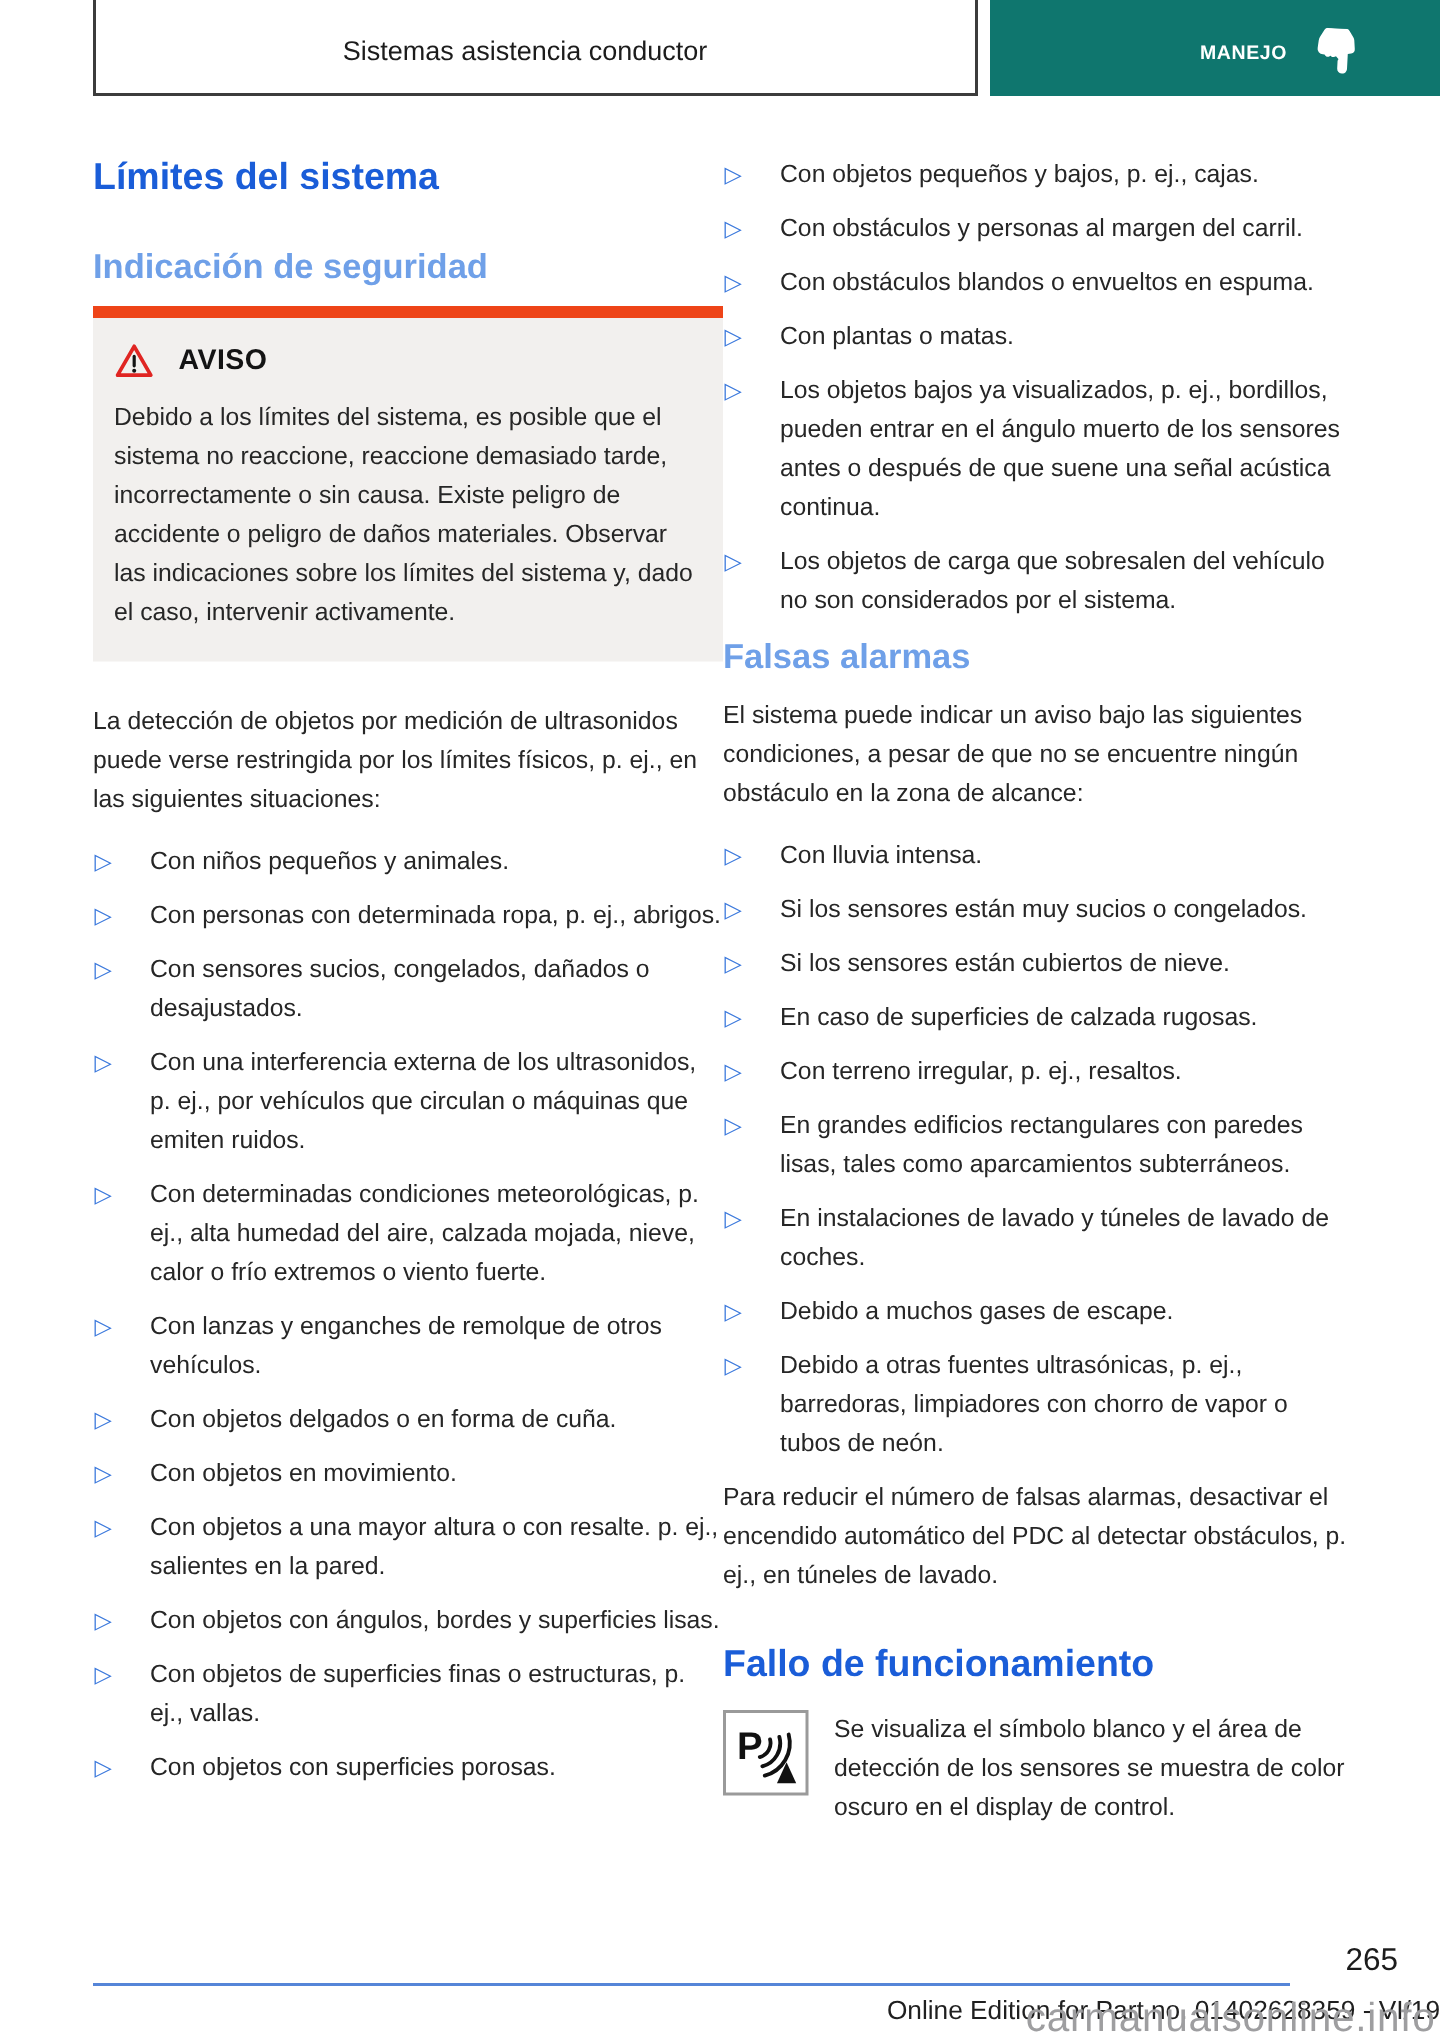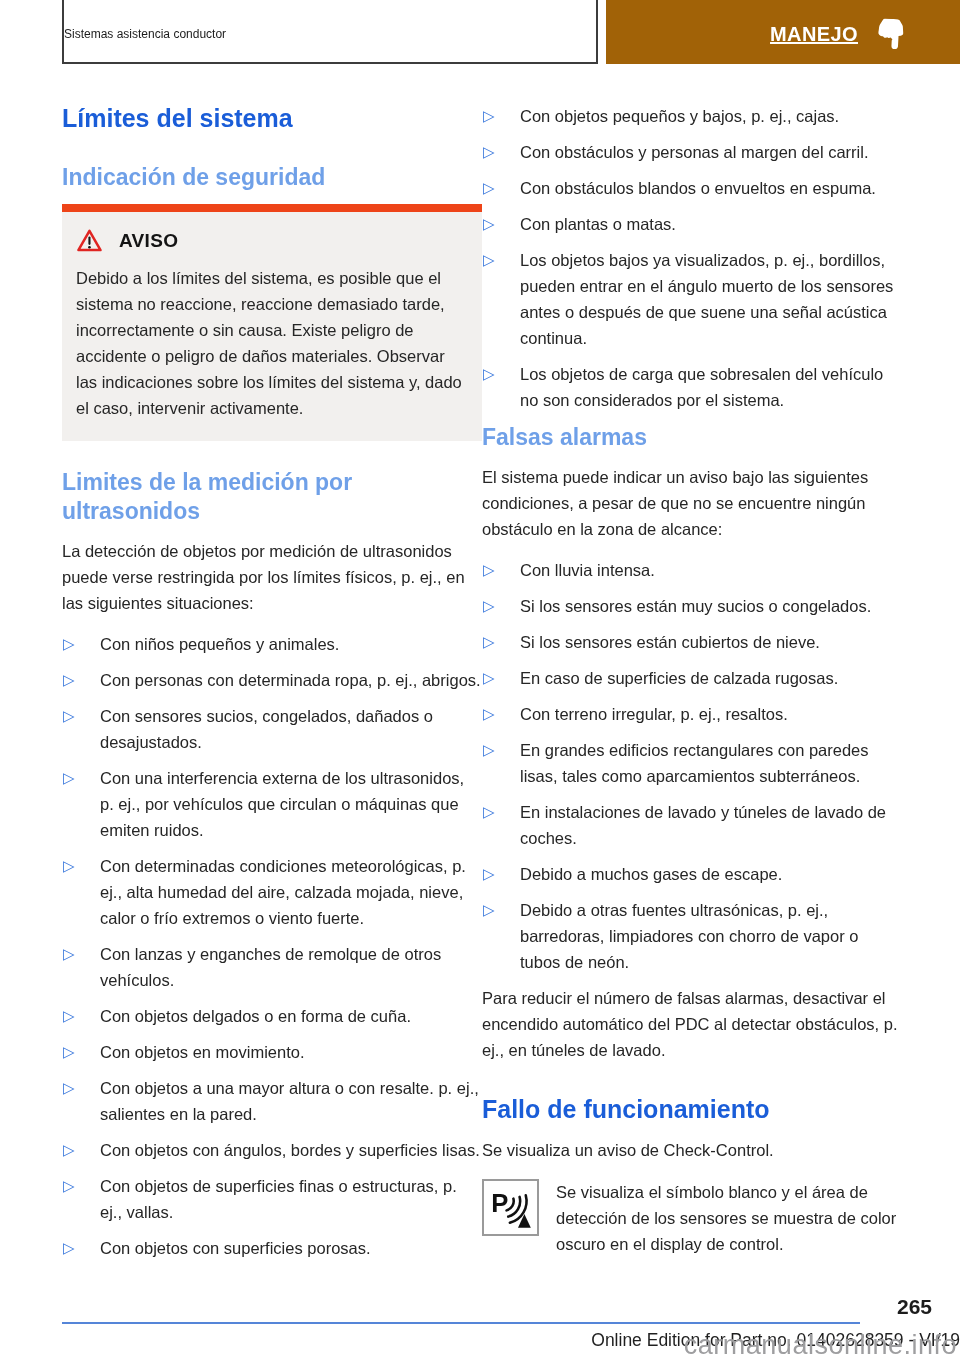--- a/index.html
+++ b/index.html
@@ -13,33 +13,33 @@
     position: relative;
     width: 960px; height: 1362px;
     background: #ffffff;
     overflow: hidden;
     margin: 0 auto;
   }
 
   
   .hdr { position: absolute; top: 0; left: 0; width: 960px; height: 64px; display: flex; }
   .crumb-box {
-    margin-left: 62px; width: 536px; height: 64px;
+    margin-left: 62px; width: 590px; height: 64px;
     border: 2px solid #3c3c3c; border-top: none;
     background: #ffffff;
-    display: flex; align-items: center; justify-content: flex-start;
+    display: flex; align-items: center; justify-content: center;
     padding-right: 14px; padding-top: 6px;
-    font-size: 12px; color: #1c1c1c;
+    font-size: 18px; color: #1c1c1c;
   }
   .tab {
     margin-left: 8px; flex: 1; height: 64px;
-    background: #a16207; color: #ffffff;
+    background: #0f766e; color: #ffffff;
     display: flex; align-items: center; justify-content: flex-end;
     padding-right: 52px; gap: 20px; padding-top: 4px;
-    font-size: 20px; font-weight: bold; letter-spacing: 0.4px; text-decoration: underline;
+    font-size: 13px; font-weight: bold; letter-spacing: 0.4px;
   }
   .hand-icon { width: 30px; height: 30px; display: inline-flex; }
   .hand-icon svg { width: 100%; height: 100%; transform: rotate(183deg); }
 
   
   .content {
     position: absolute; top: 64px; left: 0; width: 960px;
     display: flex; padding: 39px 28px 0 62px; 
   }
   .col { flex: 0 0 420px; width: 420px; }
@@ -85,21 +85,21 @@
     flex: 0 0 57px; width: 57px; height: 57px;
     border: 2px solid #9a9a9a; background: #ffffff;
     display: flex; align-items: center; justify-content: center;
   }
   .pdcbox svg { width: 47px; height: 47px; }
   .pdcnote { flex: 1; font-size: 16.5px; line-height: 26px; }
 
   
   .pagenum {
     position: absolute; right: 28px; bottom: 43px;
-    font-size: 21px; font-weight: bold; color: #1c1c1c;
+    font-size: 21px; font-weight: normal; color: #1c1c1c;
   }
   .footrule {
     position: absolute; left: 62px; bottom: 38px;
     width: 798px; height: 2px; background: #5585d8;
   }
   .edition {
     position: absolute; left: 0; bottom: 11px; width: 100%;
     text-align: right; font-size: 17.5px; color: #1f1f1f;
   }
   .watermark {
@@ -143,21 +143,20 @@
                 <line x1="14" y1="10" x2="14" y2="16.5" stroke="#141414" stroke-width="2.2" stroke-linecap="round"></line>
                 <circle cx="14" cy="20" r="1.4" fill="#141414"></circle>
               </svg>
             </span>
             <span class="wlabel">AVISO</span>
           </div>
           <p class="body-text">Debido a los límites del sistema, es posible que el sistema no reaccione, reaccione demasiado tarde, incorrectamente o sin causa. Existe peligro de accidente o peligro de daños materiales. Observar las indicaciones sobre los límites del sistema y, dado el caso, intervenir activamente.</p>
         </div>
       </div>
 
-      <h2 class="doc-h2">Limites de la medición por ultrasonidos</h2>
       <p class="body-text intro">La detección de objetos por medición de ultrasonidos puede verse restringida por los límites físicos, p. ej., en las siguientes situaciones:</p>
 
       <ul class="tri-list">
         <li>Con niños pequeños y animales.</li>
         <li>Con personas con determinada ropa, p. ej., abrigos.</li>
         <li>Con sensores sucios, congelados, dañados o desajustados.</li>
         <li>Con una interferencia externa de los ultrasonidos, p. ej., por vehículos que circulan o máquinas que emiten ruidos.</li>
         <li>Con determinadas condiciones meteorológicas, p. ej., alta humedad del aire, calzada mojada, nieve, calor o frío extremos o viento fuerte.</li>
         <li>Con lanzas y enganches de remolque de otros vehículos.</li>
         <li>Con objetos delgados o en forma de cuña.</li>
@@ -190,21 +189,20 @@
         <li>Con terreno irregular, p. ej., resaltos.</li>
         <li>En grandes edificios rectangulares con paredes lisas, tales como aparcamientos subterráneos.</li>
         <li>En instalaciones de lavado y túneles de lavado de coches.</li>
         <li>Debido a muchos gases de escape.</li>
         <li>Debido a otras fuentes ultrasónicas, p. ej., barredoras, limpiadores con chorro de vapor o tubos de neón.</li>
       </ul>
 
       <p class="body-text outro">Para reducir el número de falsas alarmas, desactivar el encendido automático del PDC al detectar obstáculos, p. ej., en túneles de lavado.</p>
 
       <h1 class="doc-h1 mid">Fallo de funcionamiento</h1>
-      <p class="body-text">Se visualiza un aviso de Check-Control.</p>
 
       <div class="pdcrow">
         <div class="pdcbox">
           <svg viewBox="0 0 44 44" xmlns="http://www.w3.org/2000/svg">
             <text x="4" y="26" font-family="Liberation Sans, DejaVu Sans, sans-serif" font-size="24" font-weight="bold" fill="#111111">P</text>
             <path d="M24.7 13.7 A 9 9 0 0 1 18.3 24.7" fill="none" stroke="#111111" stroke-width="2.4" stroke-linecap="round"></path>
             <path d="M30.5 12.1 A 15 15 0 0 1 19.9 30.5" fill="none" stroke="#111111" stroke-width="2.4" stroke-linecap="round"></path>
             <path d="M36.3 10.6 A 21 21 0 0 1 21.4 36.3" fill="none" stroke="#111111" stroke-width="2.4" stroke-linecap="round"></path>
             <polygon points="29,41 41,41 35,28" fill="#111111"></polygon>
           </svg>

